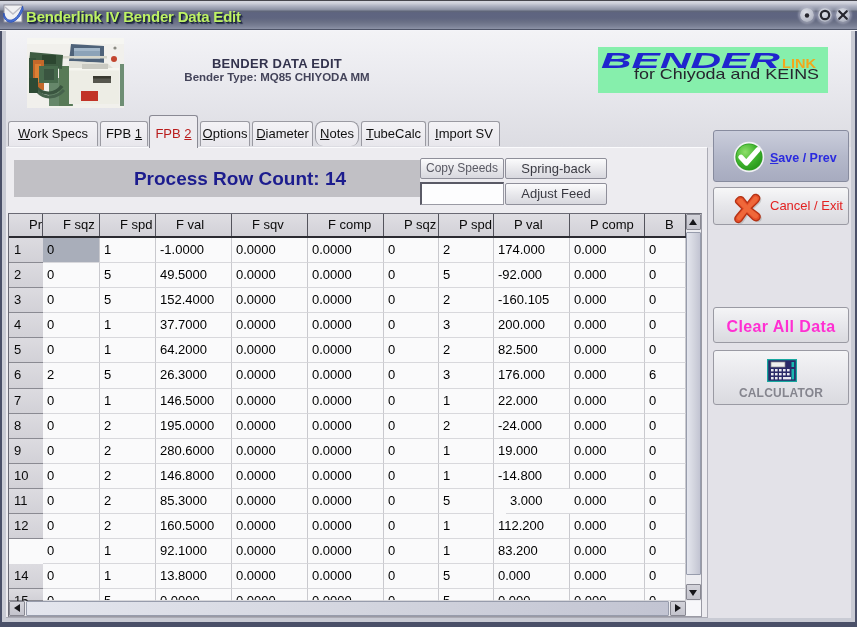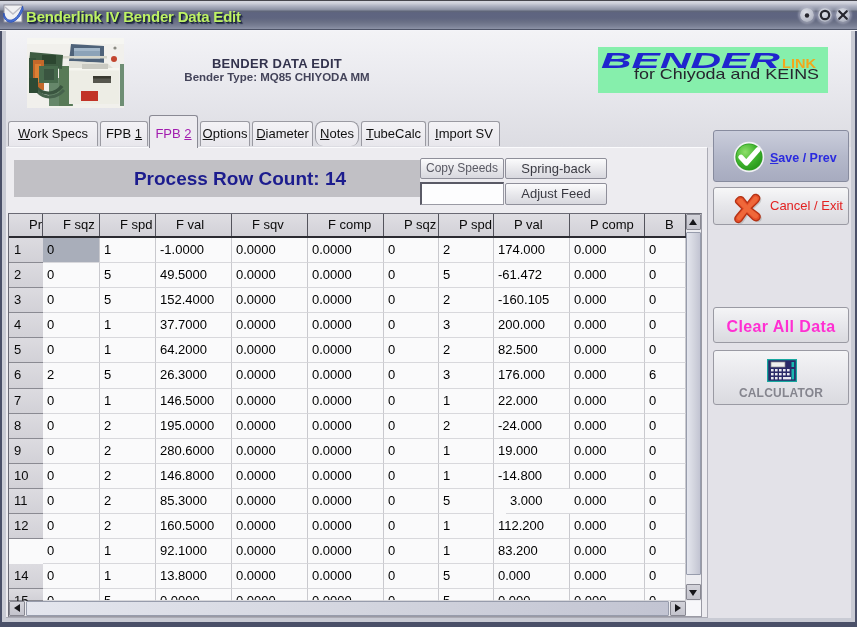--- a/index.html
+++ b/index.html
@@ -38,21 +38,21 @@
   font-size:11.5px; font-weight:bold; color:#44445A; }
 #photo { position:absolute; left:27px; top:38px; width:97px; height:70px; }
 #logo { position:absolute; left:598px; top:47px; width:230px; height:46px; background:#86efac; }
 
 
 .tab { position:absolute; top:121px; height:25px; background:linear-gradient(180deg,#F4F3F6 0%,#E8E7EC 100%);
   border:1px solid #9A9AA2; border-bottom:none; border-radius:3px 3px 0 0;
   font-size:13px; color:#111; text-align:center; line-height:24px; }
 #tab-active { position:absolute; top:115px; height:33px; background:#EDECF0;
   border:1px solid #8A8A94; border-bottom:none; border-radius:3px 3px 0 0; z-index:5;
-  font-size:13px; color:#a21caf; text-align:center; line-height:36px; }
+  font-size:13px; color:#b91c1c; text-align:center; line-height:36px; }
 
 
 #panel { position:absolute; left:6px; top:147px; width:702px; height:471px; background:#EDECF0;
   border-top:1px solid #FBFBFD; border-right:1px solid #ABABB5; border-bottom:1px solid #ABABB5; }
 
 
 #rowcount { position:absolute; left:14px; top:160px; width:406px; height:37px; background:#C1C0C5;
   font-size:19px; font-weight:bold; color:#1C1C8E; text-align:center; line-height:37px; text-indent:46px; }
 
 
@@ -211,21 +211,21 @@
 <div class="dcell" style="left:561px; top:24px; width:75px; height:25px;">0.000</div>
 <div class="dcell" style="left:636px; top:24px; width:41px; height:25px;">0</div>
 <div class="rnum" style="top:49px; height:25px;">2</div>
 <div class="dcell" style="left:34px; top:49px; width:57px; height:25px;">0</div>
 <div class="dcell" style="left:91px; top:49px; width:56px; height:25px;">5</div>
 <div class="dcell" style="left:147px; top:49px; width:76px; height:25px;">49.5000</div>
 <div class="dcell" style="left:223px; top:49px; width:76px; height:25px;">0.0000</div>
 <div class="dcell" style="left:299px; top:49px; width:76px; height:25px;">0.0000</div>
 <div class="dcell" style="left:375px; top:49px; width:55px; height:25px;">0</div>
 <div class="dcell" style="left:430px; top:49px; width:55px; height:25px;">5</div>
-<div class="dcell" style="left:485px; top:49px; width:76px; height:25px;">-61.472</div>
+<div class="dcell" style="left:485px; top:49px; width:76px; height:25px;">-92.000</div>
 <div class="dcell" style="left:561px; top:49px; width:75px; height:25px;">0.000</div>
 <div class="dcell" style="left:636px; top:49px; width:41px; height:25px;">0</div>
 <div class="rnum" style="top:74px; height:25px;">3</div>
 <div class="dcell" style="left:34px; top:74px; width:57px; height:25px;">0</div>
 <div class="dcell" style="left:91px; top:74px; width:56px; height:25px;">5</div>
 <div class="dcell" style="left:147px; top:74px; width:76px; height:25px;">152.4000</div>
 <div class="dcell" style="left:223px; top:74px; width:76px; height:25px;">0.0000</div>
 <div class="dcell" style="left:299px; top:74px; width:76px; height:25px;">0.0000</div>
 <div class="dcell" style="left:375px; top:74px; width:55px; height:25px;">0</div>
 <div class="dcell" style="left:430px; top:74px; width:55px; height:25px;">2</div>

